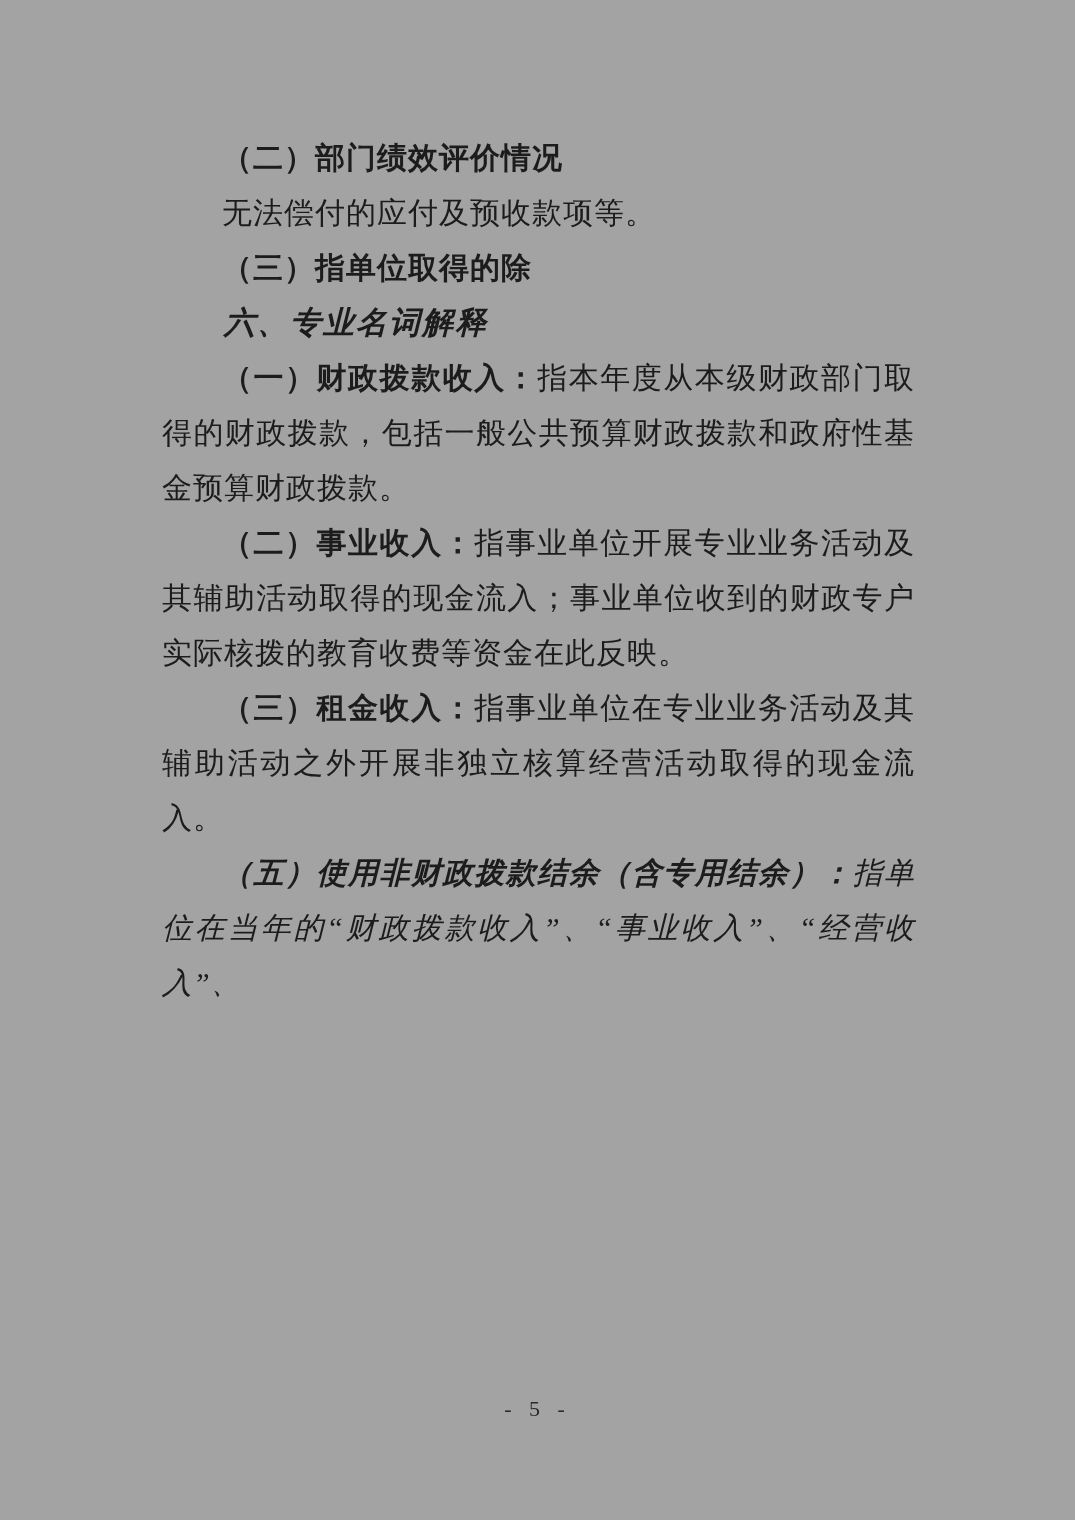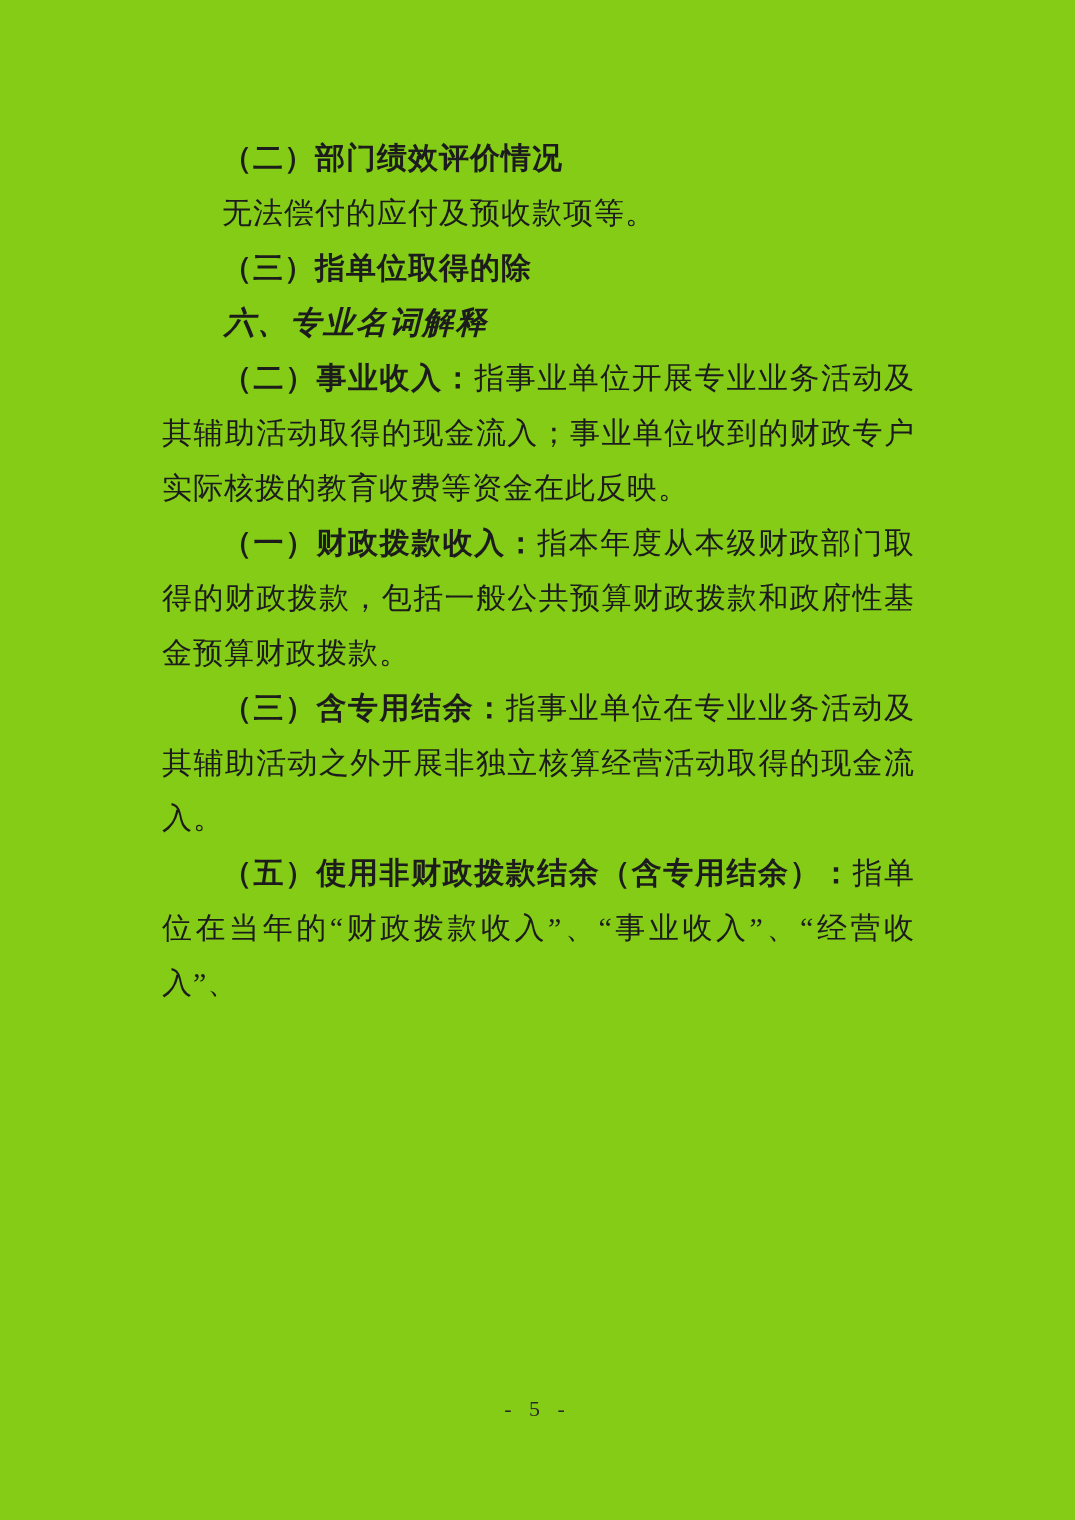--- a/index.html
+++ b/index.html
@@ -5,41 +5,41 @@
   * { box-sizing: border-box; }
   html, body {
     margin: 0;
     padding: 0;
     background: #ffffff;
   }
   .page {
     position: relative;
     width: 1075px;
     height: 1520px;
-    background: #84cc16;
+    background: #a3a3a3;
     overflow: hidden;
     font-family: "Liberation Serif", "DejaVu Serif", serif;
     color: #1c1c1c;
   }
   .content {
     position: absolute;
     left: 162px;
     right: 160px;
     top: 130px;
   }
   .content p {
     margin: 0;
     font-size: 30px;
     line-height: 55px;
     text-align: justify;
     text-indent: 2em;
     letter-spacing: 1px;
   }
   
-  .content p.last-open { text-align-last: left; }
+  .content p.last-open { text-align-last: left; font-style: italic; }
   .subheading {
     font-weight: bold;
   }
   .chapter-heading {
     font-family: "Liberation Sans", "DejaVu Sans", sans-serif;
     font-weight: bold;
     font-size: 31px !important;
     letter-spacing: 2px !important;
     font-style: italic;
   }
@@ -67,29 +67,29 @@
     <p class="subheading">（二）部门绩效评价情况</p>
 
     <p>无法偿付的应付及预收款项等。</p>
 
     <p class="subheading">（三）指单位取得的除</p>
 
 
     <p class="chapter-heading">六、专业名词解释</p>
 
     <p>
+      <span class="term-lead">（一）财政拨款收入：</span><span>指本年度从本级财政部门取得的财政拨款，包括一般公共预算财政拨款和政府性基金预算财政拨款。</span>
+    </p>
+
+    <p>
       <span class="term-lead">（二）事业收入：</span><span>指事业单位开展专业业务活动及其辅助活动取得的现金流入；事业单位收到的财政专户实际核拨的教育收费等资金在此反映。</span>
     </p>
 
     <p>
-      <span class="term-lead">（一）财政拨款收入：</span><span>指本年度从本级财政部门取得的财政拨款，包括一般公共预算财政拨款和政府性基金预算财政拨款。</span>
-    </p>
-
-    <p>
-      <span class="term-lead">（三）含专用结余：</span><span>指事业单位在专业业务活动及其辅助活动之外开展非独立核算经营活动取得的现金流入。</span>
+      <span class="term-lead">（三）租金收入：</span><span>指事业单位在专业业务活动及其辅助活动之外开展非独立核算经营活动取得的现金流入。</span>
     </p>
 
 
     <p class="last-open">
       <span class="term-lead">（五）使用非财政拨款结余（含专用结余）：</span><span>指单位在当年的“财政拨款收入”、“事业收入”、“经营收入”、</span>
     </p>
 
   </div>
 
   <div class="page-footer">- 5 -</div>

